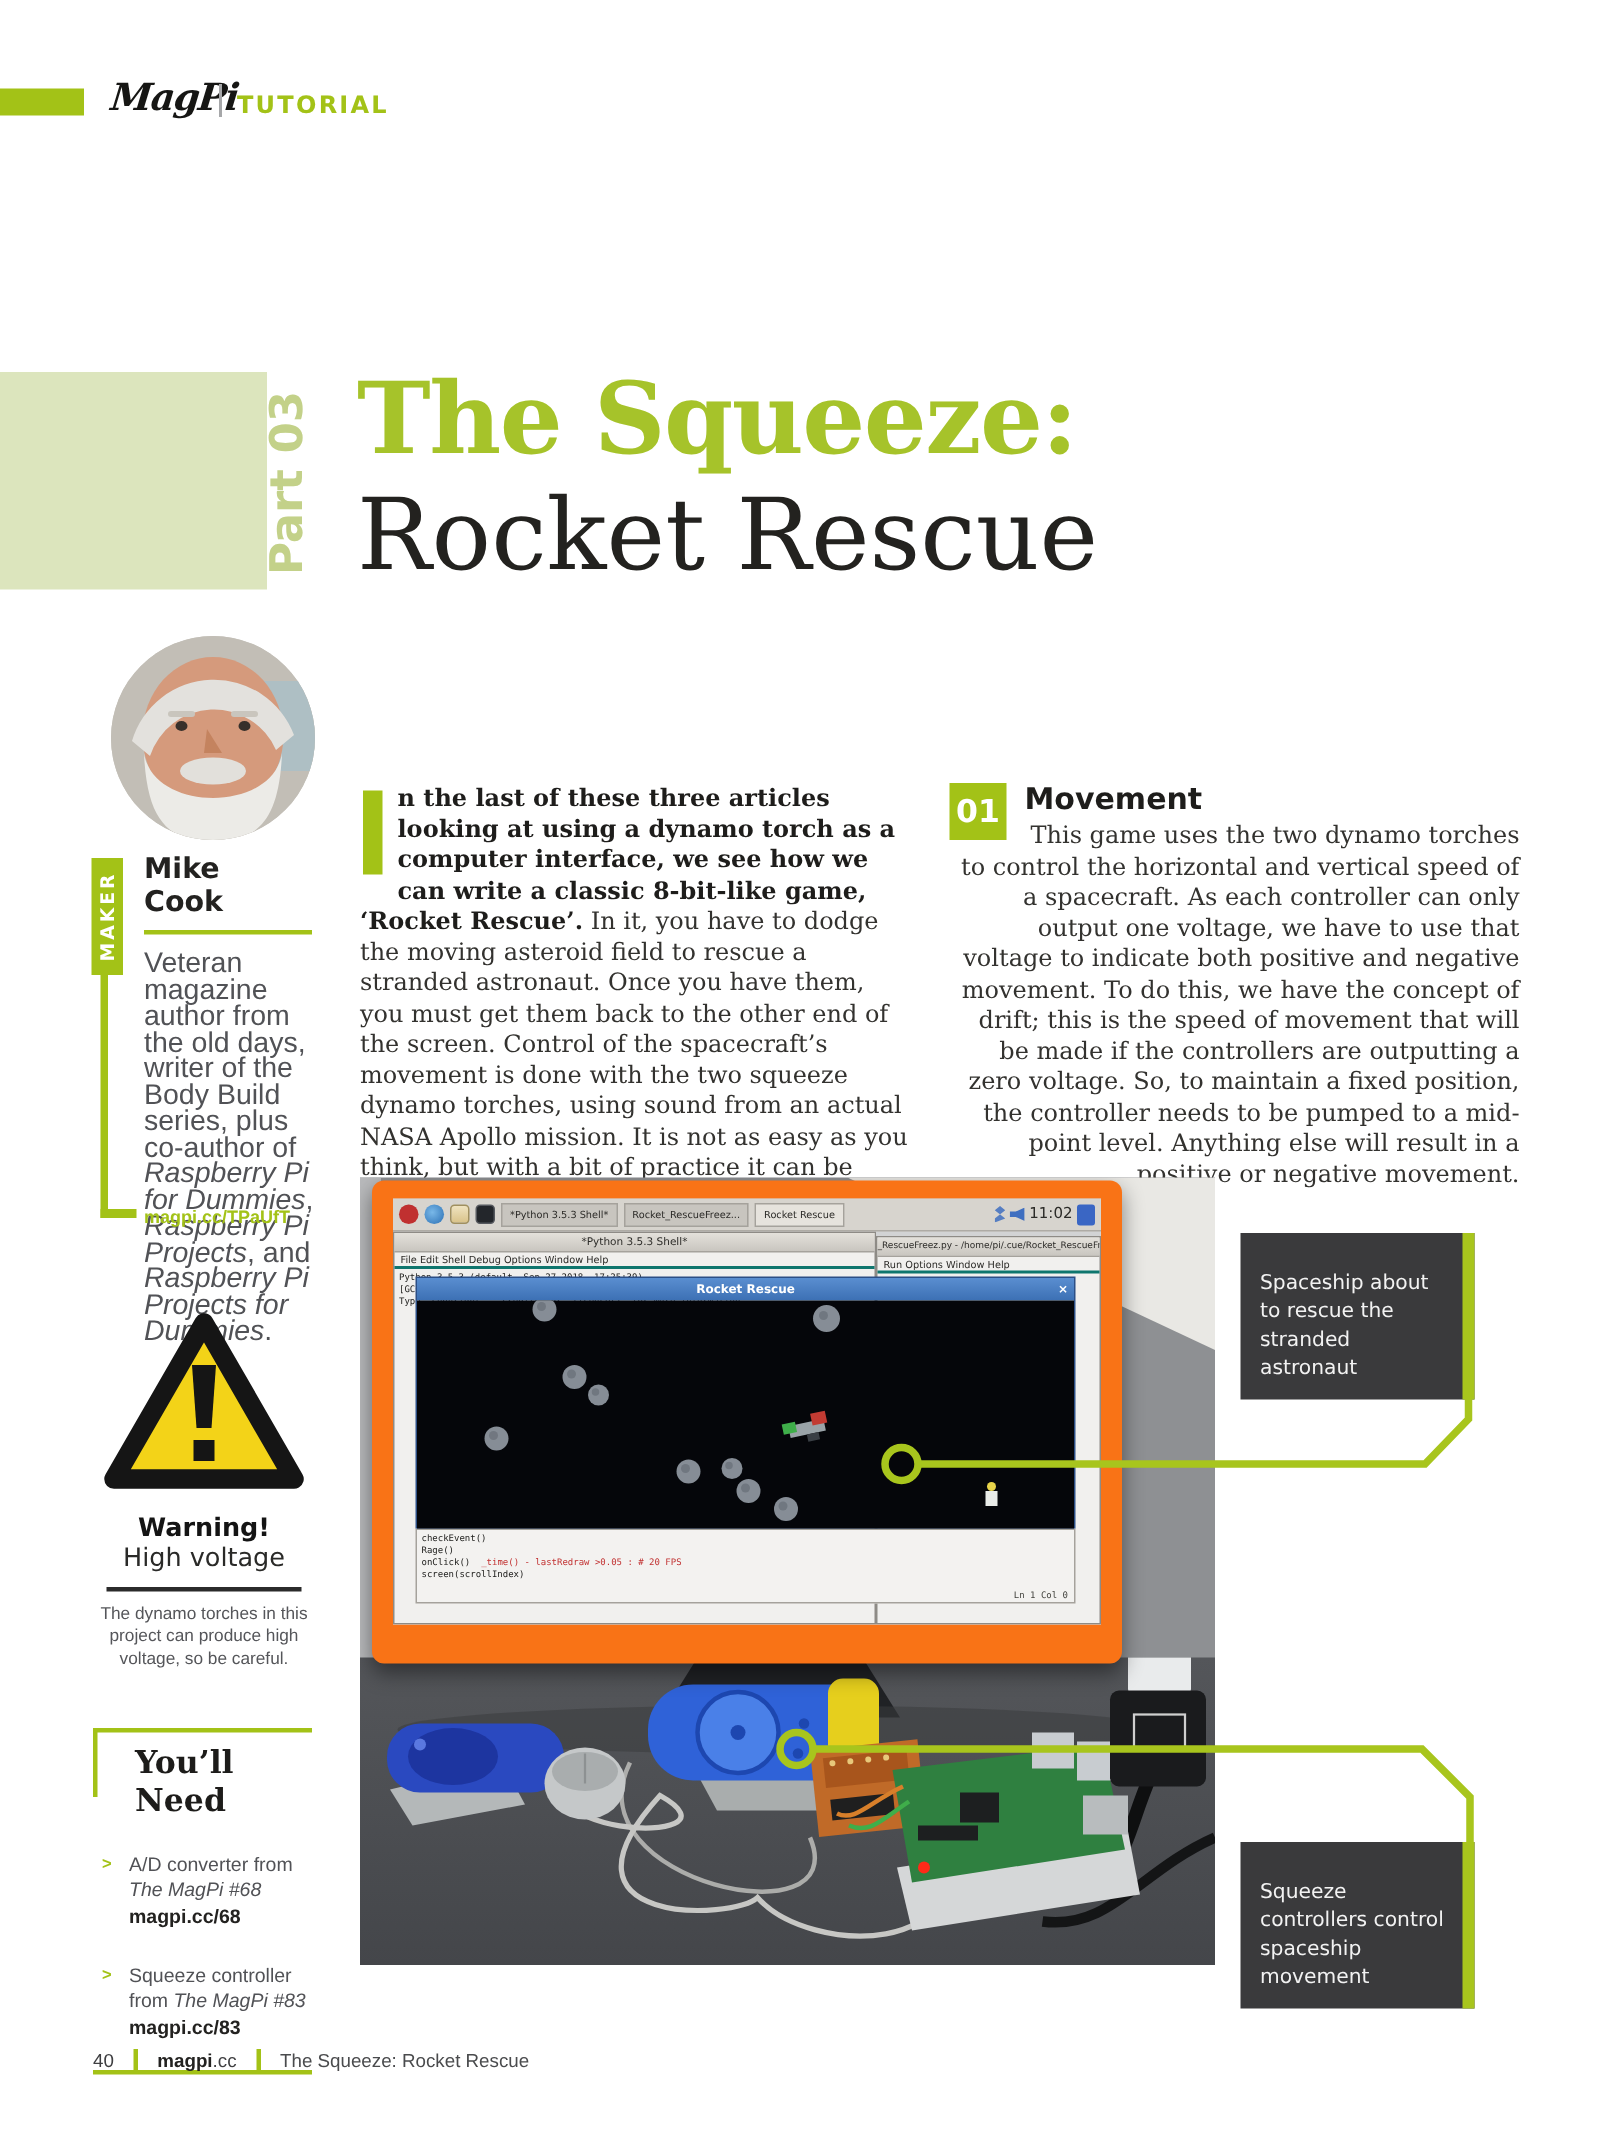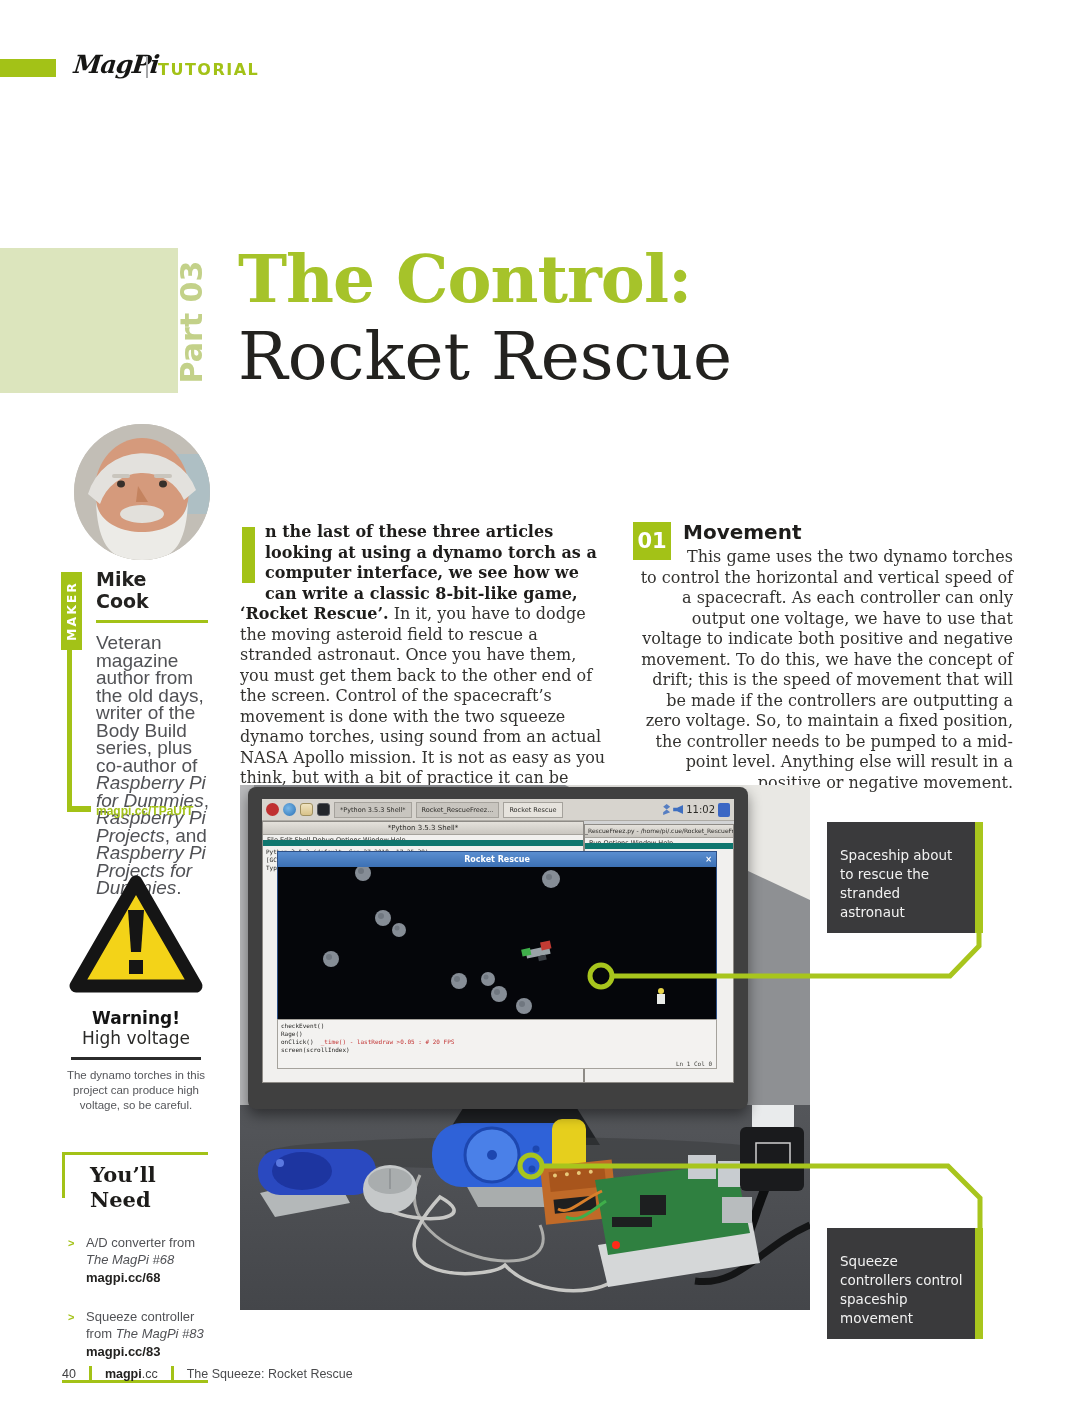--- a/index.html
+++ b/index.html
@@ -38,40 +38,40 @@
   .step { position:absolute; left:633px; top:520px; width:380px; }
   .step-number { float:left; width:38px; height:38px; margin:2px 12px 6px 0; background:#a3c217; color:#ffffff; font-weight:bold; font-size:21px; line-height:38px; text-align:center; font-family:"DejaVu Sans",sans-serif; }
   .step-heading{ font-family:"DejaVu Sans",sans-serif; font-weight:bold; font-size:20px; color:#1e1d1b; margin-bottom:3px; }
   .step-body { font-family:"DejaVu Serif",serif; font-size:16px; line-height:20.5px; color:#33322f;text-align:right; }
 
   
   .photo { position:absolute; left:240px; top:785px; width:570px; height:525px; overflow:hidden; background:#8e9093; }
   .photo .wall-left { position:absolute; left:0; top:0; width:14px; height:340px; background:#b9babc; }
   .photo .shelf { position:absolute; right:0; top:0; width:0; height:0; border-top:115px solid #e9e8e4; border-left:245px solid transparent; }
   .photo .desk { position:absolute; left:0; top:320px; width:570px; height:205px; background:linear-gradient(#54565a,#44464a); }
-  .monitor { position:absolute; left:8px; top:2px; width:500px; height:322px; background:#404040; border-radius:8px; box-shadow:0 6px 14px rgba(0,0,0,.45); }
+  .monitor { position:absolute; left:8px; top:2px; width:500px; height:322px; background:#f97316; border-radius:8px; box-shadow:0 6px 14px rgba(0,0,0,.45); }
   .screen  { position:absolute; left:14px; top:12px; width:472px; height:284px; background:#d2d3d4; overflow:hidden; font-family:"DejaVu Sans",sans-serif; }
 
   .taskbar { position:absolute; left:0; top:0; width:472px; height:22px; background:#d7d4ce; border-bottom:1px solid #aeaba5; display:flex; align-items:center; gap:4px; padding:0 4px; }
   .tb-ico { width:13px; height:13px; border-radius:3px; flex:0 0 auto; }
   .tb-raspberry { background:radial-gradient(circle at 50% 60%, #c03030 70%, #7c1f1f); border-radius:50%; }
   .tb-globe { background:radial-gradient(circle at 40% 40%, #79b8e8, #2a6fb4); border-radius:50%; }
   .tb-folder { background:linear-gradient(#efe3c0,#d9c38a); border:1px solid #a09060; }
   .tb-term { background:#23262b; border:1px solid #55585e; }
   .tb-tab { height:16px; font-size:6.5px; line-height:15px; padding:0 5px; background:#c8c5bf; border:1px solid #a5a29c; color:#2c2b28; white-space:nowrap; overflow:hidden; max-width:86px; }
   .tb-tab.active { background:#e6e3dd; }
   .tb-right { margin-left:auto; display:flex; align-items:center; gap:3px; }
   .tb-bt { width:7px; height:11px; background:#3f6fc0; clip-path:polygon(50% 0,100% 25%,0 75%,0 100%,100% 75%,0 25%); opacity:.85; }
   .tb-vol { width:10px; height:9px; background:#3f6fc0; clip-path:polygon(0 30%,40% 30%,100% 0,100% 100%,40% 70%,0 70%); }
   .tb-clock { font-size:10px; color:#2c2b28; }
   .tb-blue { width:12px; height:14px; background:#3a66c4; border-radius:2px; }
 
   .win { position:absolute; background:#f1f0ee; border:1px solid #8e8b86; }
   .win-title { height:13px; background:linear-gradient(#e4e1db,#c9c6c0); border-bottom:1px solid #a5a29c; font-size:7px; line-height:12px; text-align:center; color:#2c2b28; white-space:nowrap; overflow:hidden; }
-  .win-menu { height:11px; font-size:6.5px; line-height:11px; padding-left:4px; color:#2c2b28; border-bottom:6px solid #0f766e; white-space:nowrap; overflow:hidden; }
+  .win-menu { height:11px; font-size:6.5px; line-height:11px; padding-left:4px; color:#2c2b28; border-bottom:2px solid #0f766e; white-space:nowrap; overflow:hidden; }
   .win-body { font-family:"DejaVu Sans Mono",monospace; font-size:6px; line-height:8px; padding:2px 3px; color:#1c1c1a; white-space:pre; overflow:hidden; }
   .red { color:#c23333; }
 
   .gamewin { position:absolute; left:15px; top:52px; width:440px; height:168px; border:1px solid #2c4f86; }
   .game-title { height:15px; background:linear-gradient(#5a8ed0,#3c70b4); color:#ffffff; font-size:8px; font-weight:bold; line-height:15px; text-align:center; position:relative; }
   .game-close { position:absolute; right:4px; top:0; font-size:8px; color:#ffffff; font-weight:bold; }
   .game-canvas { width:100%; height:152px; background:#05060a; position:relative; }
 
   .code-strip { position:absolute; left:15px; top:220px; width:440px; height:50px; background:#f3f2f0; border:1px solid #a5a29c; }
   .code-status { position:absolute; right:4px; bottom:1px; font-size:6px; color:#44443f; font-family:"DejaVu Sans Mono",monospace; }
@@ -112,21 +112,21 @@
 
 <div id="page">
 
   <div class="header-bar"></div>
   <div class="logo">MagPi</div>
   <div class="header-sep"></div>
   <div class="header-section">TUTORIAL</div>
 
   <div class="part-block"></div>
   <div class="part-label">Part 03</div>
-  <h1 class="title-green">The Control:</h1>
+  <h1 class="title-green">The Squeeze:</h1>
   <h1 class="title-black">Rocket Rescue</h1>
 
   <div class="avatar">
     <svg width="136" height="136" viewBox="0 0 136 136">
       <rect x="0" y="0" width="136" height="136" fill="#c2beb6"></rect>
       <rect x="96" y="30" width="40" height="60" fill="#aebfc4"></rect>
       <ellipse cx="68" cy="66" rx="47" ry="52" fill="#d59a7c"></ellipse>
       <path d="M14,70 A57,57 0 0 1 122,66 L110,76 A45,45 0 0 0 26,80 Z" fill="#e3e1dd"></path>
       <ellipse cx="47" cy="60" rx="4" ry="3.4" fill="#38302b"></ellipse>
       <ellipse cx="89" cy="60" rx="4" ry="3.4" fill="#38302b"></ellipse>

